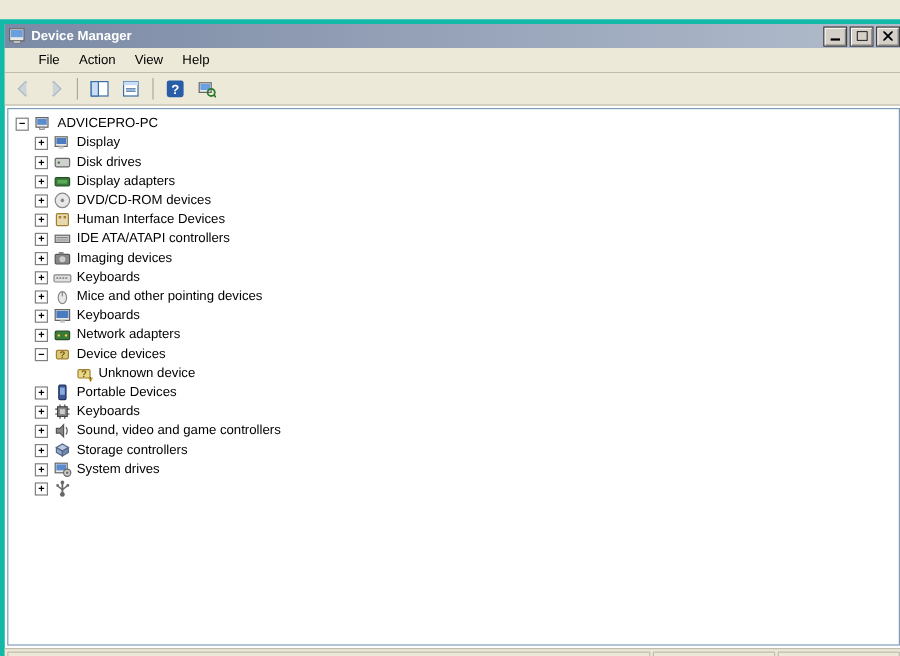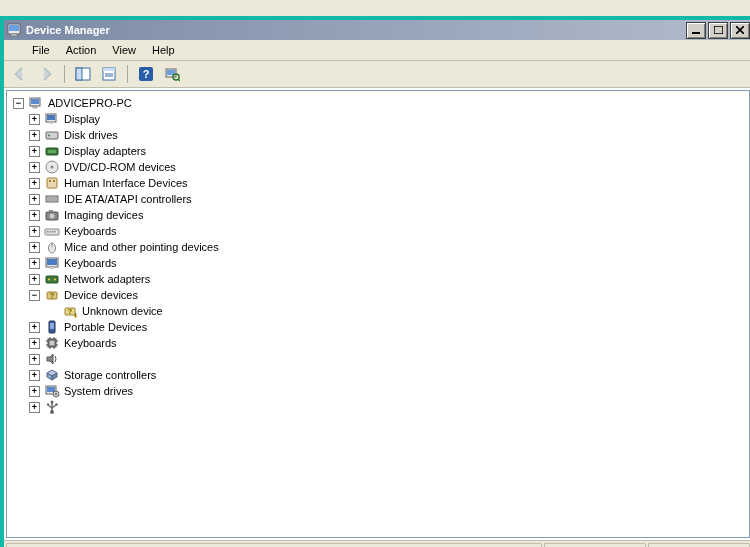--- a/index.html
+++ b/index.html
@@ -442,20 +442,21 @@
           <span class="label">Keyboards</span>
         </div>
         <div class="node indent1">
           <span class="plusbox">+</span>
           <span class="icon">
             <svg width="16" height="16" viewBox="0 0 16 16">
               <path d="M3 6 L6 6 L9 3 L9 13 L6 10 L3 10 Z" fill="#888" stroke="#555"></path>
               <path d="M11 5 Q13 8 11 11" fill="none" stroke="#555" stroke-width="1"></path>
             </svg>
           </span>
+          <span class="label">Sound, video and game controllers</span>
         </div>
         <div class="node indent1">
           <span class="plusbox">+</span>
           <span class="icon">
             <svg width="16" height="16" viewBox="0 0 16 16">
               <path d="M3 6 L8 3 L13 6 L8 9 Z" fill="#b8c8e0" stroke="#556688"></path>
               <path d="M3 6 L3 10 L8 13 L8 9 Z" fill="#90a8c8" stroke="#556688"></path>
               <path d="M13 6 L13 10 L8 13 L8 9 Z" fill="#7088b0" stroke="#556688"></path>
             </svg>
           </span>

